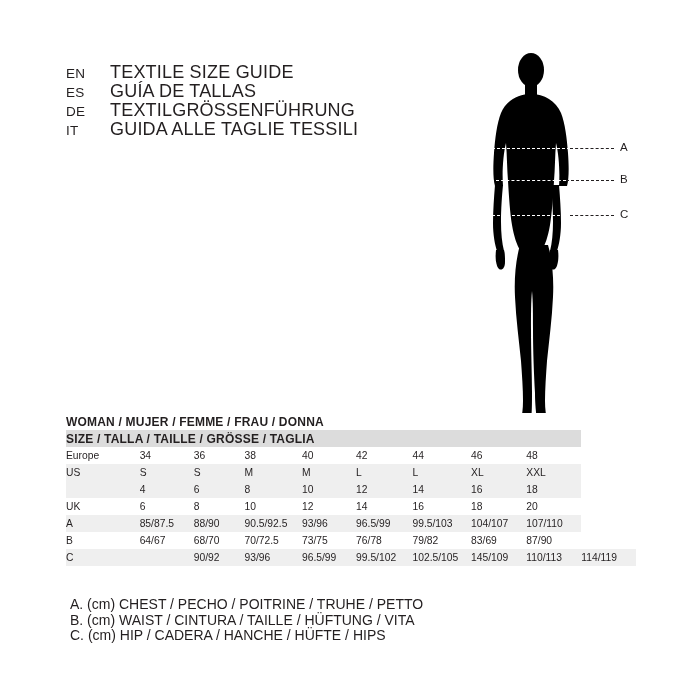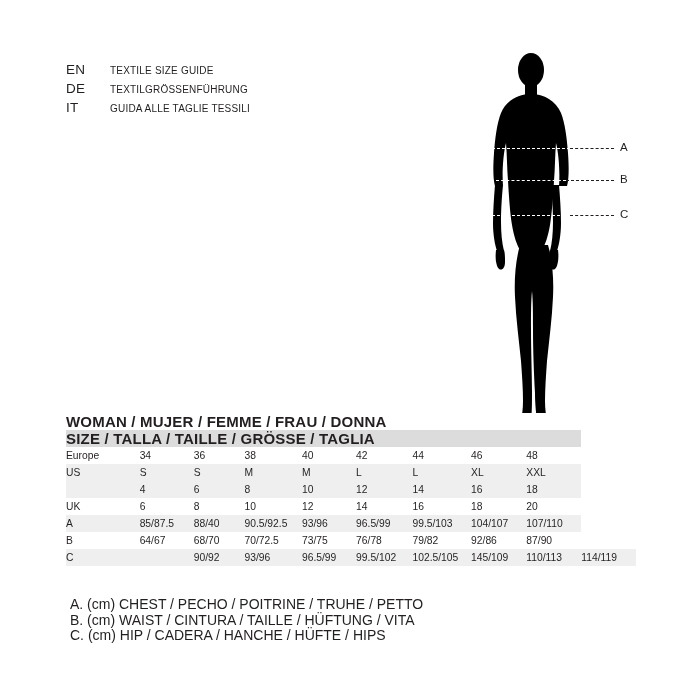--- a/index.html
+++ b/index.html
@@ -34,21 +34,21 @@
     align-items: baseline;
     height: 19px;
   }
   .title-lang {
     width: 44px;
     font-size: 13.5px;
     letter-spacing: 0.2px;
     color: #231f20;
   }
   .title-text {
-    font-size: 10px;
+    font-size: 18px;
     letter-spacing: 0.2px;
     color: #231f20;
   }
 
   
   .figure-wrap {
     position: absolute;
     left: 470px;
     top: 45px;
     width: 180px;
@@ -85,21 +85,21 @@
     color: #231f20;
   }
   table.size-table td {
     padding: 0;
     height: 17px;
     vertical-align: middle;
     white-space: nowrap;
   }
   .row-head td {
     font-weight: bold;
-    font-size: 15px;
+    font-size: 12px;
     letter-spacing: 0.2px;
     padding-left: 4px;
   }
   .band-grey { background: #dcdcdc; margin-top: 35px; }
   .band-white { background: #ffffff; }
   .band-light { background: #efefef; margin-top: 12px; }
 
   td.c-label {
     width: 100px;
     padding-left: 4px;
@@ -121,20 +121,24 @@
 </style>
 </head>
 <body>
 
 <div class="page">
 
   <div class="title-block">
     <div class="title-row">
       <div class="title-lang">EN</div>
       <div class="title-text">TEXTILE SIZE GUIDE</div>
+    </div>
+    <div class="title-row">
+      <div class="title-lang">ES</div>
+      <div class="title-text">GUÍA DE TALLAS</div>
     </div>
     <div class="title-row">
       <div class="title-lang">DE</div>
       <div class="title-text">TEXTILGRÖSSENFÜHRUNG</div>
     </div>
     <div class="title-row">
       <div class="title-lang">IT</div>
       <div class="title-text">GUIDA ALLE TAGLIE TESSILI</div>
     </div>
   </div>
@@ -270,38 +274,38 @@
           <td class="c-val">12</td>
           <td class="c-val">14</td>
           <td class="c-val">16</td>
           <td class="c-val">18</td>
           <td class="c-val">20</td>
         </tr>
 
         <tr class="band-light">
           <td class="c-label">A</td>
           <td class="c-val">85/87.5</td>
-          <td class="c-val">88/40</td>
+          <td class="c-val">88/90</td>
           <td class="c-val">90.5/92.5</td>
           <td class="c-val">93/96</td>
           <td class="c-val">96.5/99</td>
           <td class="c-val">99.5/103</td>
           <td class="c-val">104/107</td>
           <td class="c-val">107/110</td>
         </tr>
 
         <tr class="band-white">
           <td class="c-label">B</td>
           <td class="c-val">64/67</td>
           <td class="c-val">68/70</td>
           <td class="c-val">70/72.5</td>
           <td class="c-val">73/75</td>
           <td class="c-val">76/78</td>
           <td class="c-val">79/82</td>
-          <td class="c-val">92/86</td>
+          <td class="c-val">83/69</td>
           <td class="c-val">87/90</td>
         </tr>
 
         <tr class="band-light">
           <td class="c-label">C</td>
           <td class="c-val"></td>
           <td class="c-val">90/92</td>
           <td class="c-val">93/96</td>
           <td class="c-val">96.5/99</td>
           <td class="c-val">99.5/102</td>

